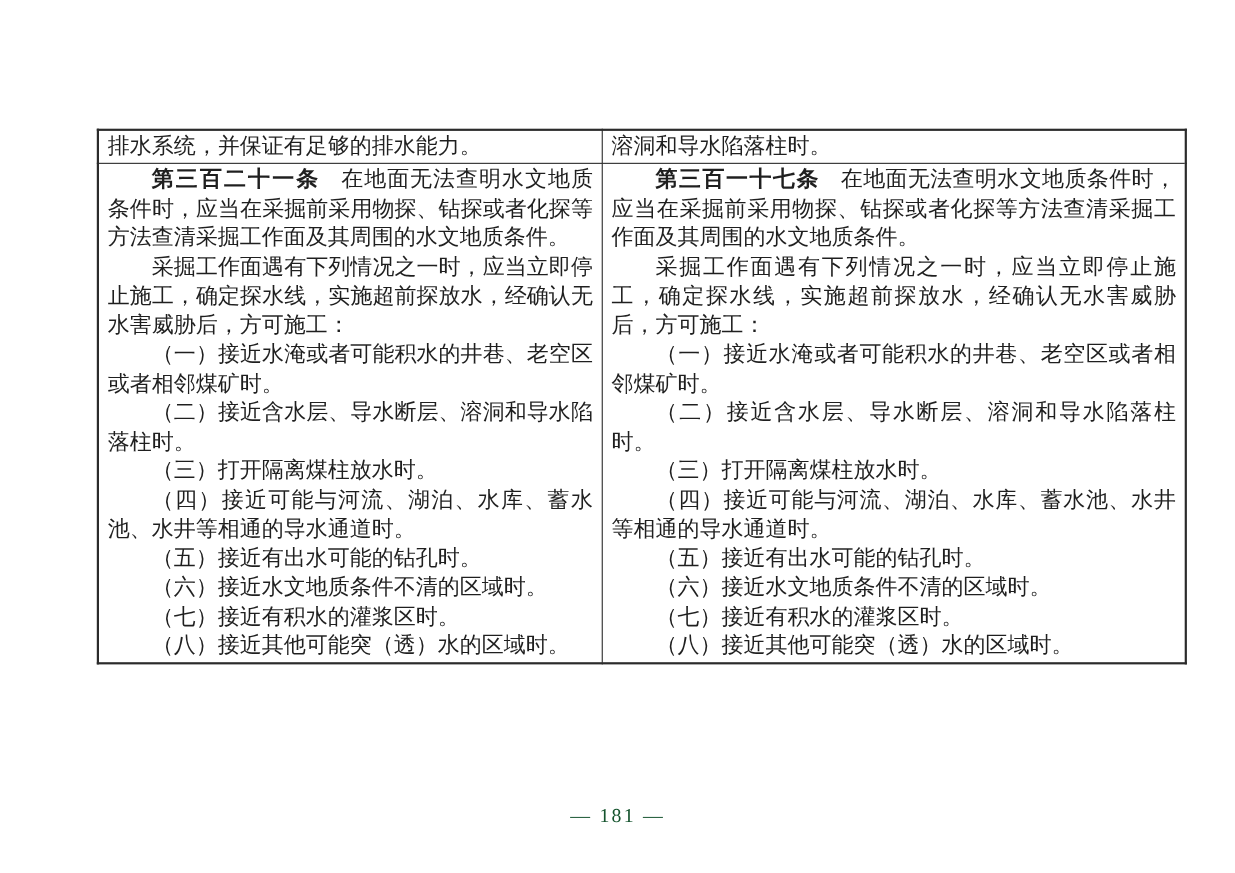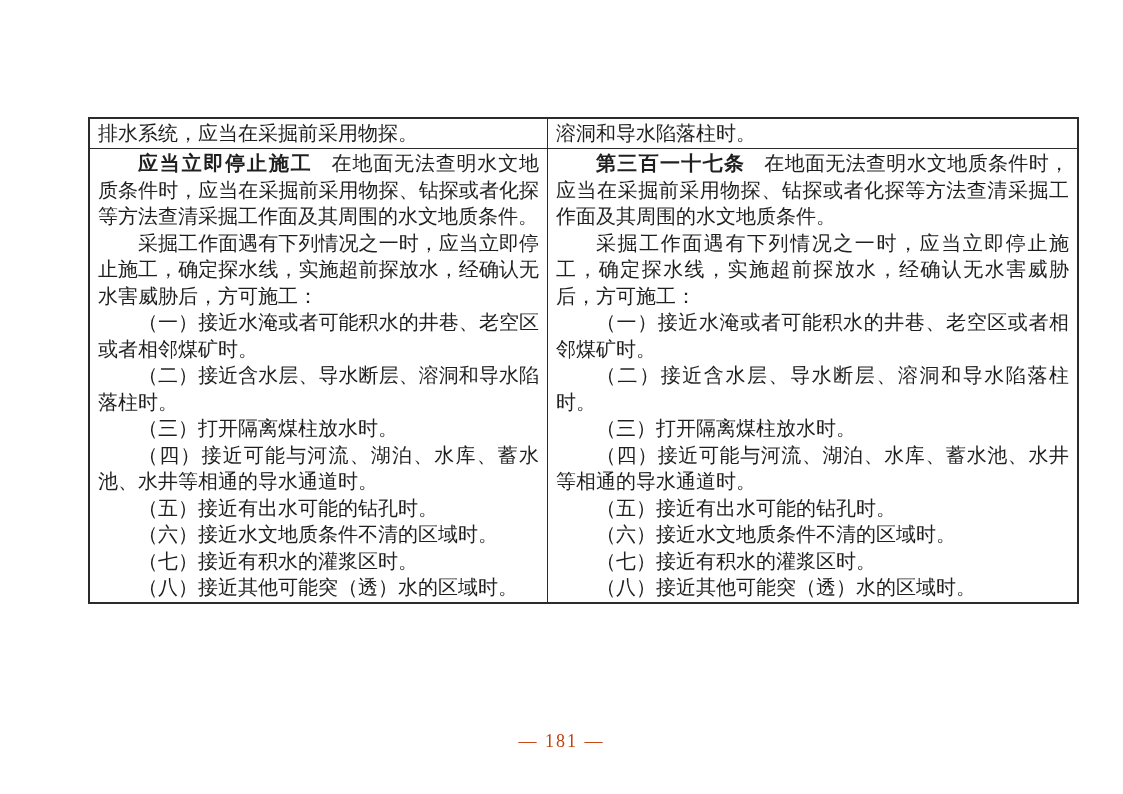--- a/index.html
+++ b/index.html
@@ -70,37 +70,37 @@
   }
 
   .page-number {
     position: absolute;
     left: 0;
     right: 0;
     top: 731px;
     text-align: center;
     font-size: 18px;
     letter-spacing: 2px;
-    color: #c2410c;
+    color: #14532d;
   }
 </style>
 </head>
 <body>
 
 <table class="doc-table">
   <tbody>
       <tr>
-    <td class="col-left carryover-cell">排水系统，应当在采掘前采用物探。</td>
+    <td class="col-left carryover-cell">排水系统，并保证有足够的排水能力。</td>
     <td class="col-right carryover-cell">溶洞和导水陷落柱时。</td>
   </tr>
 
 
   <tr>
     <td class="col-left body-cell">
-      <p class="para"><b class="art-no">应当立即停止施工</b><span>在地面无法查明水文地质条件时，应当在采掘前采用物探、钻探或者化探等方法查清采掘工作面及其周围的水文地质条件。</span></p>
+      <p class="para"><b class="art-no">第三百二十一条</b><span>在地面无法查明水文地质条件时，应当在采掘前采用物探、钻探或者化探等方法查清采掘工作面及其周围的水文地质条件。</span></p>
       <p class="para">采掘工作面遇有下列情况之一时，应当立即停止施工，确定探水线，实施超前探放水，经确认无水害威胁后，方可施工：</p>
       <p class="para">（一）接近水淹或者可能积水的井巷、老空区或者相邻煤矿时。</p>
       <p class="para">（二）接近含水层、导水断层、溶洞和导水陷落柱时。</p>
       <p class="para">（三）打开隔离煤柱放水时。</p>
       <p class="para">（四）接近可能与河流、湖泊、水库、蓄水池、水井等相通的导水通道时。</p>
       <p class="para">（五）接近有出水可能的钻孔时。</p>
       <p class="para">（六）接近水文地质条件不清的区域时。</p>
       <p class="para">（七）接近有积水的灌浆区时。</p>
       <p class="para">（八）接近其他可能突（透）水的区域时。</p>
     </td>

